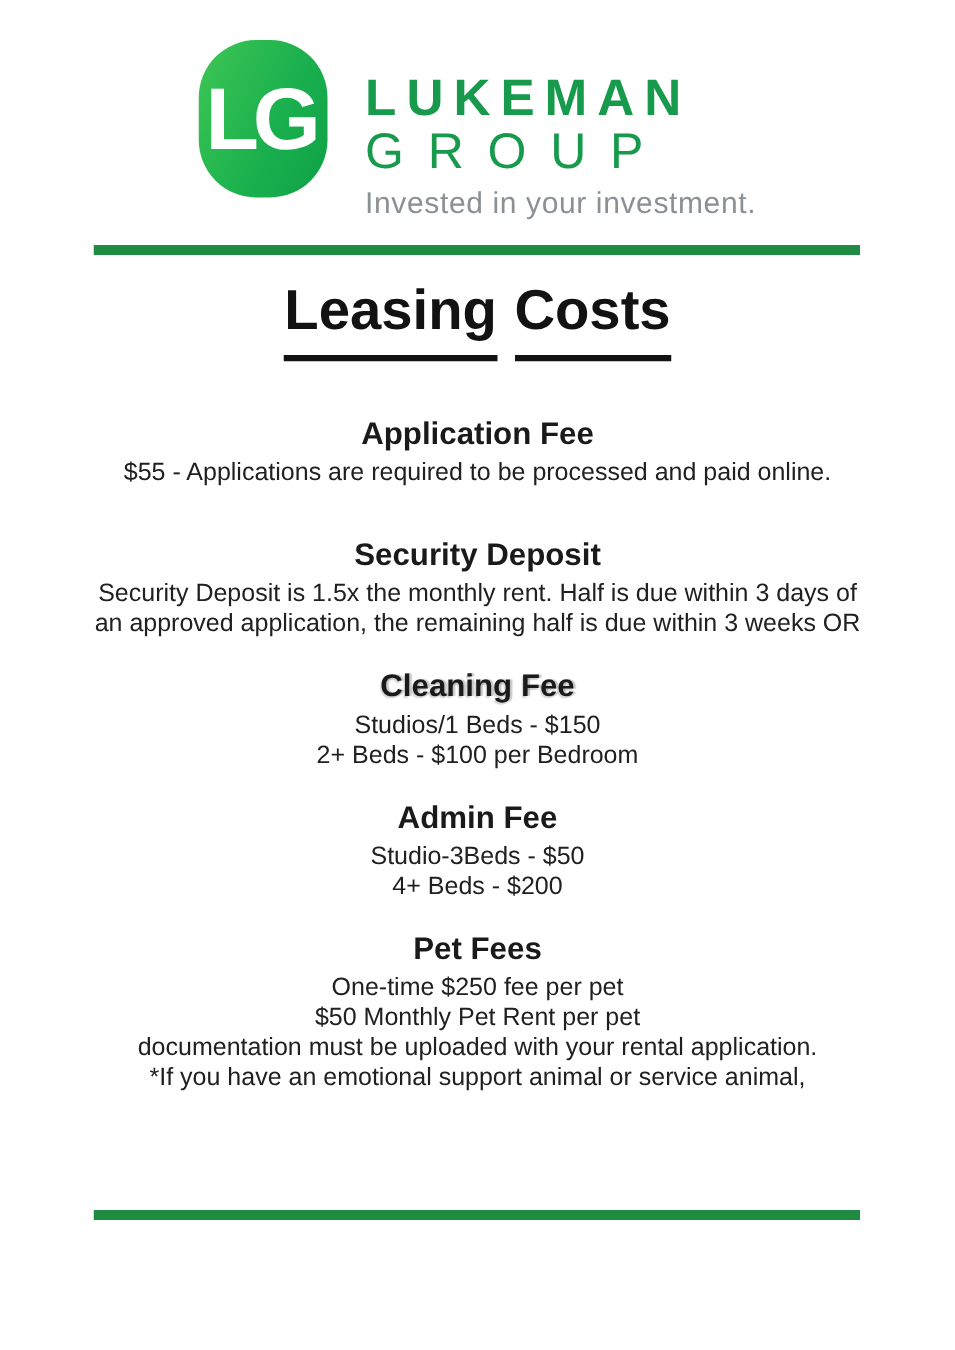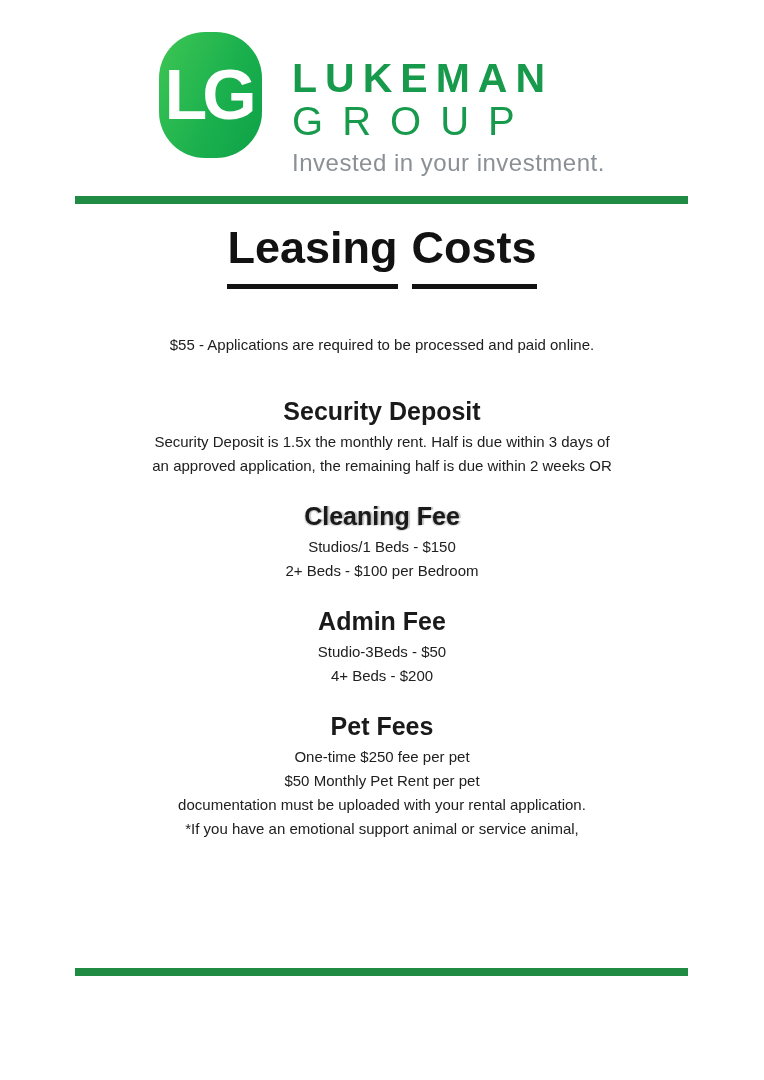--- a/index.html
+++ b/index.html
@@ -102,21 +102,21 @@
     font-size:25px;font-weight:700;
     line-height:28px;
     color:#1a1a1a;
     margin-bottom:5px;
   }
   
   .section:nth-child(3) .sec-heading{
     text-shadow:2px 0 1px rgba(95,95,95,0.35), -1px 1px 1px rgba(120,120,120,0.30);
   }
   .sec-line{
-    font-size:15px;
+    font-size:20px;
     line-height:24px;
     color:#202020;
   }
 </style>
 </head>
 <body>
 
 <div class="page">
 
   <header class="logo-block">
@@ -129,26 +129,27 @@
       <div class="tagline">Invested in your investment.</div>
     </div>
   </header>
 
   <div class="rule top"></div>
 
   <main class="content">
     <h1 class="title"><span class="u">Leasing</span><span class="u">Costs</span></h1>
     <div id="sections">
         <section class="section">
+          <h2 class="sec-heading">Application Fee</h2>
           <p class="sec-line">$55 - Applications are required to be processed and paid online.</p>
         </section>
         <section class="section">
           <h2 class="sec-heading">Security Deposit</h2>
           <p class="sec-line">Security Deposit is 1.5x the monthly rent. Half is due within 3 days of</p>
-          <p class="sec-line">an approved application, the remaining half is due within 2 weeks OR</p>
+          <p class="sec-line">an approved application, the remaining half is due within 3 weeks OR</p>
         </section>
         <section class="section">
           <h2 class="sec-heading">Cleaning Fee</h2>
           <p class="sec-line">Studios/1 Beds - $150</p>
           <p class="sec-line">2+ Beds - $100 per Bedroom</p>
         </section>
         <section class="section">
           <h2 class="sec-heading">Admin Fee</h2>
           <p class="sec-line">Studio-3Beds - $50</p>
           <p class="sec-line">4+ Beds - $200</p>

